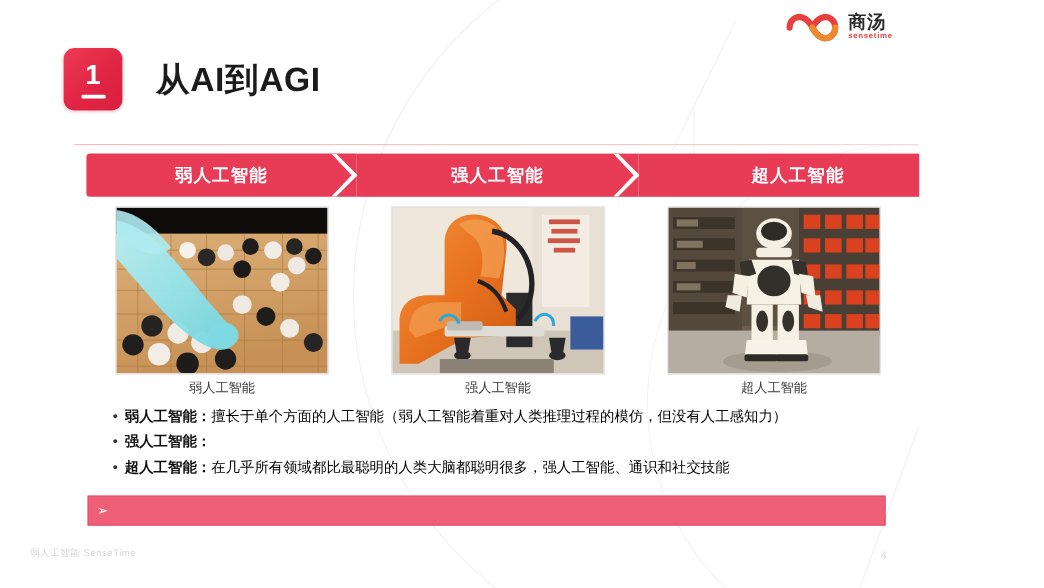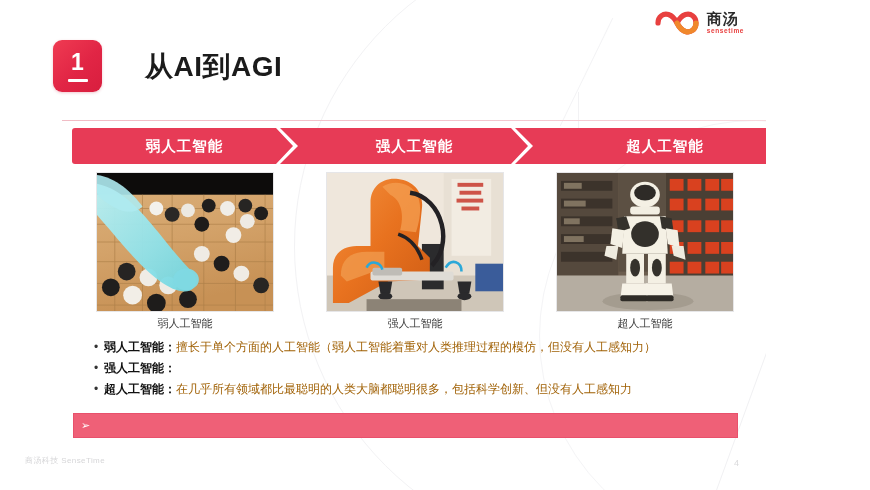--- a/index.html
+++ b/index.html
@@ -88,21 +88,20 @@
     color:#fff;font-size:23px;font-weight:bold;
     line-height:1;margin-bottom:5px;
   }
   .title-badge .bar{
     width:20px;height:3px;background:#fff;border-radius:1px;
   }
   .slide-title{
     position:absolute;left:130px;top:48px;
     font-size:28px;font-weight:bold;color:#1b1b1b;
     letter-spacing:.5px;
-    margin-left:15px;
   }
   .title-rule{
     position:absolute;left:62px;top:120px;
     width:760px;height:1px;
     background:linear-gradient(to right,#f1bcc5 0%,#f3c8d0 60%,#f7dde2 100%);
   }
 
   
   .chevron-band{
     position:absolute;left:72px;top:128px;
@@ -170,21 +169,21 @@
     line-height:19px;
     margin-bottom:2px;
   }
   .bullet .dot{
     width:16px;flex:0 0 16px;
     color:#333;font-size:12px;
     text-align:center;
   }
   .bullet .lead{font-weight:bold;color:#111;}
   .bullet .sep{font-weight:bold;color:#111;}
-  .bullet .rest{color:#a16207;}
+  .bullet .rest{color:#000000;}
 
   
   .callout{
     position:absolute;left:73px;top:413px;
     width:665px;height:25px;
     background:#ef6077;
     border:1px solid #e8516c;
     box-sizing:border-box;
     display:flex;align-items:center;
     padding-left:7px;
@@ -421,24 +420,24 @@
     </div>
     <div class="bullet">
       <span class="dot">•</span>
       <span class="lead">强人工智能</span>
       <span class="sep">：</span>
     </div>
     <div class="bullet">
       <span class="dot">•</span>
       <span class="lead">超人工智能</span>
       <span class="sep">：</span>
-      <span class="rest">在几乎所有领域都比最聪明的人类大脑都聪明很多，包括科学创新、但没有人工感知力</span>
+      <span class="rest">在几乎所有领域都比最聪明的人类大脑都聪明很多，强人工智能、通识和社交技能</span>
     </div>
   </div>
 
   <div class="callout">
     <span class="arrow">➢</span>
   </div>
 
-  <div class="footer-left">商汤科技 SenseTime</div>
+  <div class="footer-left">弱人工智能 SenseTime</div>
   <div class="footer-page">4</div>
 
 </div>
 
 </body></html>

